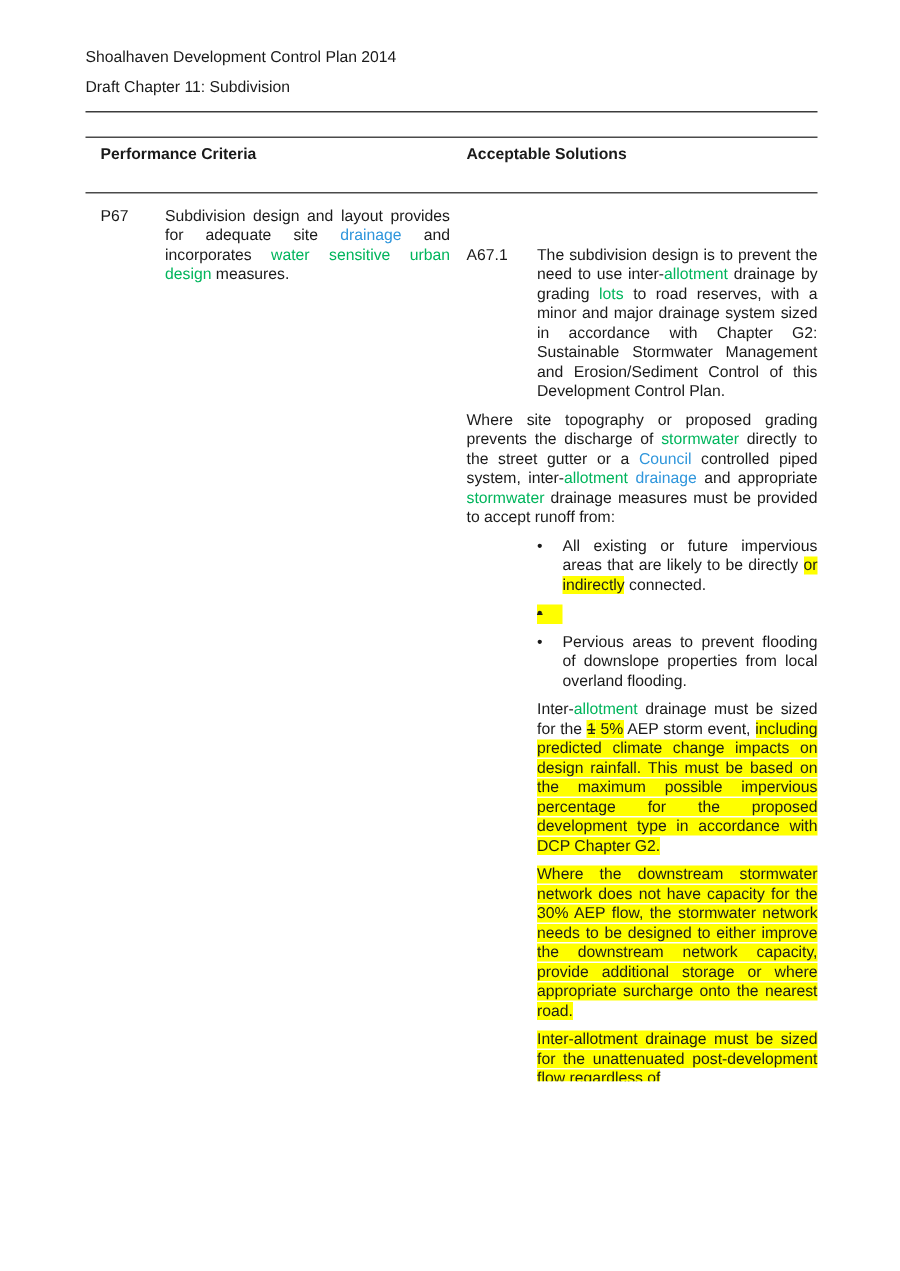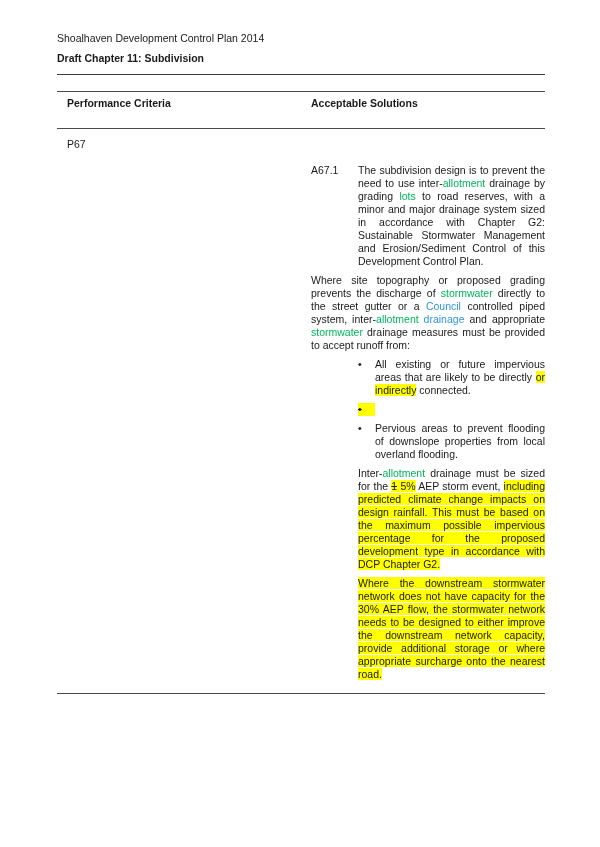--- a/index.html
+++ b/index.html
@@ -10,21 +10,21 @@
     box-sizing: border-box;
     padding: 32px 55px 0 57px;
     background: #ffffff;
     font-family: "Liberation Sans", "DejaVu Sans", sans-serif;
     font-size: 10.5px;
     line-height: 13px;
     color: #1a1a1a;
     overflow: hidden;
   }
   .hdr-line1 { margin: 0 0 7px 0; font-weight: normal; }
-  .hdr-line2 { margin: 0; font-weight: bold; }
+  .hdr-line2 { margin: 0; font-weight: normal; }
   .hdr-rule  { border: none; border-top: 1.3px solid #3c3c3c; margin: 9px 0 0 0; }
 
   .tbl { margin-top: 16px; border-top: 1px solid #4a4a4a; border-bottom: 1px solid #4a4a4a; }
   .tbl-head { display: flex; padding: 5px 0 18px 10px; border-bottom: 1px solid #4a4a4a; font-weight: bold; }
   .tbl-head .h1 { width: 244px; flex-shrink: 0; }
   .tbl-head .h2 { flex: 1; }
 
   .tbl-body { display: flex; padding: 9px 0 6px 10px; justify-content: space-between; }
   .criteria-col { width: 233px; flex-shrink: 0; margin-right: 11px; }
   .solutions-col { flex: 1; margin-top: 26px; }
@@ -65,20 +65,21 @@
 
   <div class="tbl">
     <div class="tbl-head">
       <div class="h1">Performance Criteria</div>
       <div class="h2">Acceptable Solutions</div>
     </div>
     <div class="tbl-body">
       <div class="criteria-col">
         <div class="crit-row">
           <div class="crit-num">P67</div>
+          <div class="crit-text" id="criteria-text"><span>Subdivision design and layout provides for adequate site </span><span class="c-blue">drainage</span><span> and incorporates </span><span class="c-green">water sensitive urban design</span><span> measures.</span></div>
         </div>
       </div>
       <div class="solutions-col" id="solutions-list">
           <div class="sol-item">
             <div class="sol-num">A67.1</div>
             <div class="sol-text"><span>The subdivision design is to prevent the need to use inter-</span><span class="c-green">allotment</span><span> drainage by grading </span><span class="c-green">lots</span><span> to road reserves, with a minor and major drainage system sized in accordance with Chapter G2: Sustainable Stormwater Management and Erosion/Sediment Control of this Development Control Plan.</span></div>
           </div>
           <div class="sol-item">
             <div class="sol-text"><span>Where site topography or proposed grading prevents the discharge of </span><span class="c-green">stormwater</span><span> directly to the street gutter or a </span><span class="c-blue">Council</span><span> controlled piped system, inter-</span><span class="c-green">allotment</span><span> </span><span class="c-blue">drainage</span><span> and appropriate </span><span class="c-green">stormwater</span><span> drainage measures must be provided to accept runoff from:</span></div>
           </div>
@@ -99,20 +100,21 @@
           <div class="sol-item">
             <div class="sol-num"></div>
             <div class="sol-text"><span>Inter-</span><span class="c-green">allotment</span><span> drainage must be sized for the </span><span class="hl strike">1</span><span class="hl"> </span><span class="hl">5%</span><span> AEP storm event, </span><span class="hl">including predicted climate change impacts on design rainfall. This must be based on the maximum possible impervious percentage for the proposed development type in accordance with DCP Chapter G2.</span></div>
           </div>
           <div class="sol-item">
             <div class="sol-num"></div>
             <div class="sol-text"><span class="hl">Where the downstream stormwater network does not have capacity for the 30% AEP flow, the stormwater network needs to be designed to either improve the downstream network capacity, provide additional storage or where appropriate surcharge onto the nearest road.</span></div>
           </div>
           <div class="sol-item">
             <div class="sol-num"></div>
+            <div class="sol-text"><span class="hl">Inter-allotment drainage must be sized for the unattenuated post-development flow regardless of</span></div>
           </div>
         </div>
     </div>
   </div>
 
   <div class="footer">
     <span>Page | 45</span>
   </div>
 
 </div>

